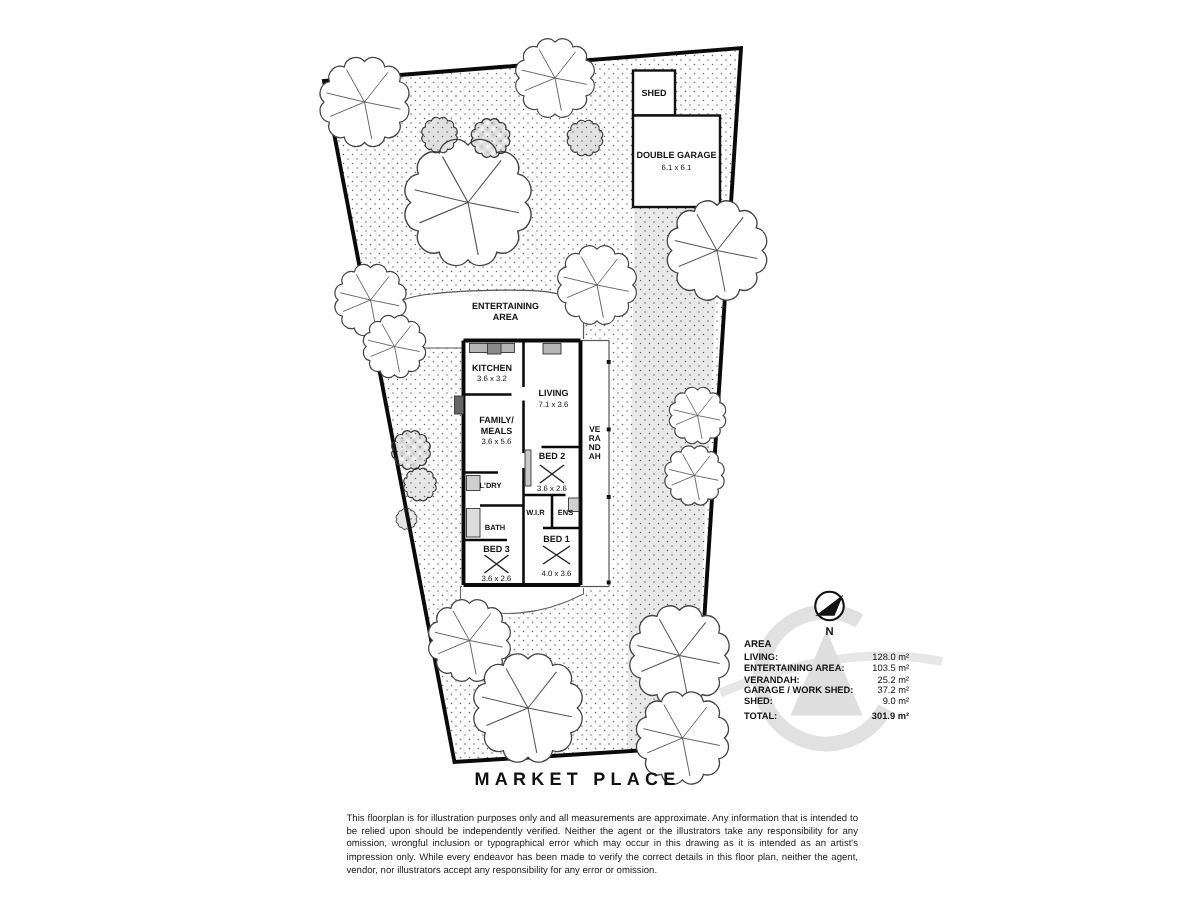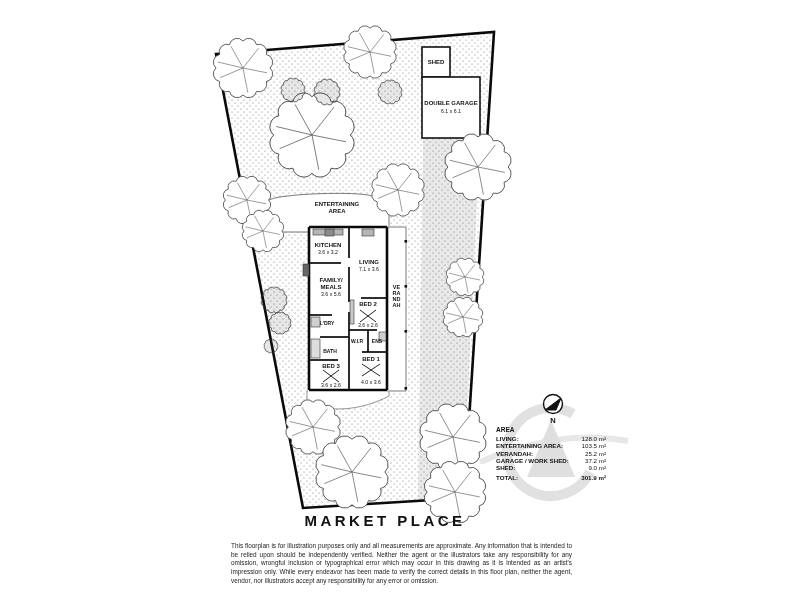--- a/index.html
+++ b/index.html
@@ -12,21 +12,21 @@
   #verandah{position:absolute;left:392px;top:284px;width:9px;font-size:5.5px;line-height:6.1px;
             font-weight:bold;text-align:center;word-break:break-all;letter-spacing:0;}
   
   #area-table{position:absolute;left:496px;top:426px;width:110px;font-size:6.2px;line-height:7.2px;}
   #area-table .hdr{font-weight:bold;margin-bottom:2px;font-size:6.5px;}
   #area-table .row{display:flex;justify-content:space-between;}
   #area-table .lbl{font-weight:bold;}
   #area-table .row.total{margin-top:3px;font-weight:bold;}
   
   #plan-title{position:absolute;left:135px;top:512px;width:500px;text-align:center;
-              font-size:15px;font-weight:bold;letter-spacing:3.5px;}
+              font-size:12px;font-weight:bold;letter-spacing:3.5px;}
   #disclaimer{position:absolute;left:231px;top:542px;width:341px;font-size:6.4px;
               line-height:8.7px;text-align:justify;color:#222;}
 </style>
 </head>
 <body>
 
 <div id="canvas">
 
 <svg id="plan-svg" width="800" height="600" viewBox="0 0 800 600">
   <defs>

